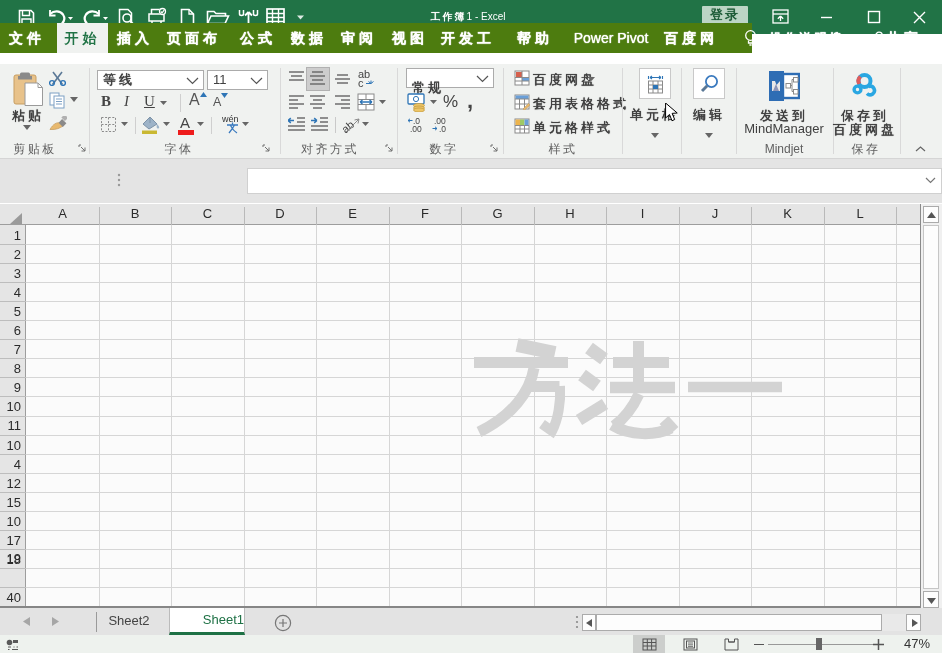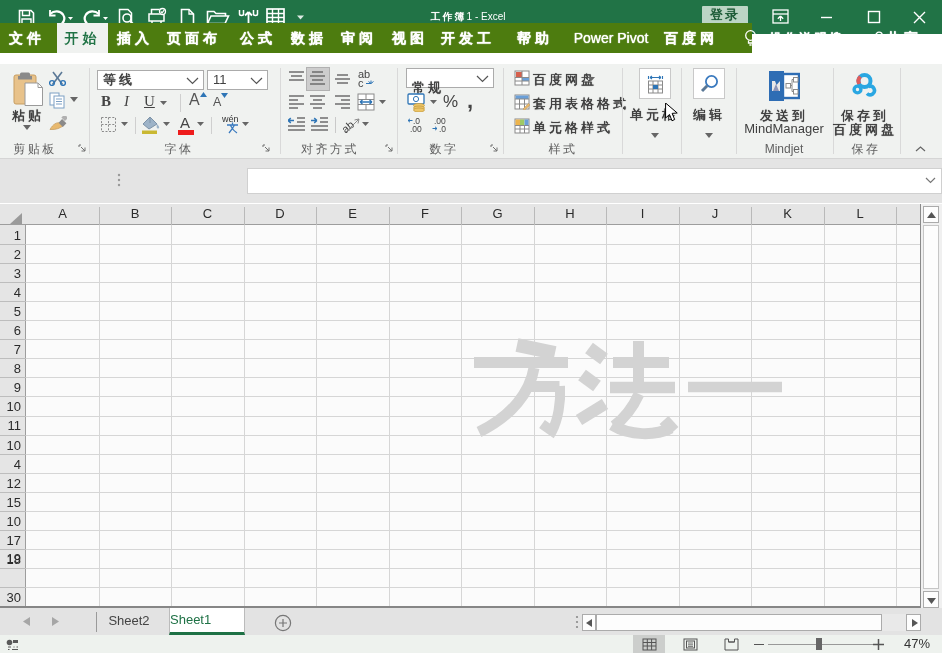--- a/index.html
+++ b/index.html
@@ -465,21 +465,21 @@
   <div class="rh" style="top:174px">10</div>
   <div class="rh" style="top:193px">11</div>
   <div class="rh" style="top:213px">10</div>
   <div class="rh" style="top:232px">4</div>
   <div class="rh" style="top:251px">12</div>
   <div class="rh" style="top:270px">15</div>
   <div class="rh" style="top:289px">10</div>
   <div class="rh" style="top:308px">17</div>
   <div class="rh" style="top:327px">18</div>
   <div class="rh" style="top:326px">19</div>
-  <div class="rh" style="top:365px">30</div>
+  <div class="rh" style="top:365px">40</div>
   <div class="hhl" style="top:19px"></div>
   <div class="hhl" style="top:38px"></div>
   <div class="hhl" style="top:57px"></div>
   <div class="hhl" style="top:76px"></div>
   <div class="hhl" style="top:95px"></div>
   <div class="hhl" style="top:114px"></div>
   <div class="hhl" style="top:133px"></div>
   <div class="hhl" style="top:152px"></div>
   <div class="hhl" style="top:171px"></div>
   <div class="hhl" style="top:191px"></div>
@@ -560,21 +560,21 @@
 </div>
 <div id="tabbar">
   <svg class="ab" style="left:22px;top:9px" width="9" height="9">
         <path d="M8 0 L8 9 L1 4.5 Z" fill="#a6a6a6"></path>
       </svg>
   <svg class="ab" style="left:51px;top:9px" width="9" height="9">
         <path d="M1 0 L1 9 L8 4.5 Z" fill="#a6a6a6"></path>
       </svg>
   <div class="ab" style="left:96px;top:4px;width:1px;height:20px;background:#9a9a9a"></div>
   <div class="ab" style="left:94px;top:0;width:70px;height:27px;line-height:26px;text-align:center;font-size:13px;color:#444">Sheet2</div>
-  <div class="ab" style="left:169px;top:0;width:74px;height:24px;background:#fff;border-bottom:3px solid #1e7145;box-sizing:content-box;border-left:1px solid #bbb;border-right:1px solid #bbb;line-height:24px;text-align:left;font-size:13px;color:#1e7145">Sheet1</div>
+  <div class="ab" style="left:169px;top:0;width:74px;height:24px;background:#fff;border-bottom:3px solid #1e7145;box-sizing:content-box;border-left:1px solid #bbb;border-right:1px solid #bbb;line-height:24px;text-align:right;font-size:13px;color:#1e7145">Sheet1</div>
   <svg class="ab" style="left:274px;top:6px" width="18" height="18" fill="none">
     <circle cx="9" cy="9" r="7.6" stroke="#767676" stroke-width="1.2"></circle>
     <path d="M9 5 V13 M5 9 H13" stroke="#767676" stroke-width="1.2"></path>
   </svg>
   <svg class="ab" style="left:573px;top:7px" width="8" height="16">
     <circle cx="4" cy="2" r="1.1" fill="#8a8a8a"></circle>
         <circle cx="4" cy="7" r="1.1" fill="#8a8a8a"></circle>
         <circle cx="4" cy="12" r="1.1" fill="#8a8a8a"></circle>
   </svg>
   <div class="sbtn" style="left:582px;top:6px;width:14px;height:17px">

